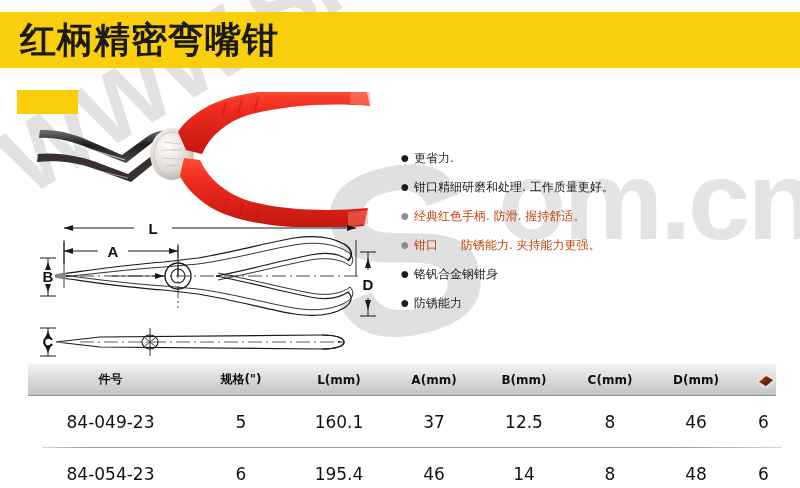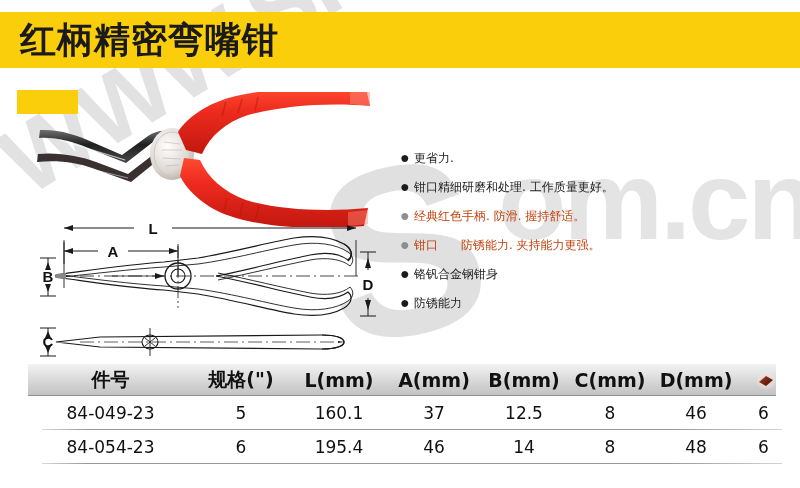--- a/index.html
+++ b/index.html
@@ -149,36 +149,36 @@
     position: absolute; inset: 0;
     display: flex;
     align-items: center;
   }
   .th, .td {
     text-align: center;
     font-size: 17px;
     color: #111;
     font-family: "DejaVu Sans", sans-serif;
   }
-  .th { font-weight: bold; font-size: 19px; }
+  .th { font-weight: bold; font-size: 12px; }
   .td { font-weight: normal; font-size: 17px; letter-spacing: 0px; }
 
   
   .c0 { flex: 0 0 165px; }
   .c1 { flex: 0 0 96px; }
   .c2 { flex: 0 0 100px; }
   .c3 { flex: 0 0 90px; }
   .c4 { flex: 0 0 90px; }
   .c5 { flex: 0 0 82px; }
   .c6 { flex: 0 0 90px; }
   .c7 { flex: 0 0 45px; }
 
   .trow {
     position: relative;
-    height: 34px;
+    height: 52px;
     margin-left: 0;
     width: 800px;
     border-radius: 9px;
   }
   .trow .trow-inner { left: 28px; width: 748px; }
   .row-sep {
     position: absolute;
     left: 42px; right: 18px;
     height: 1px;
     background: linear-gradient(to right, #d9d9d9 0%, #9a9a9a 6%, #9a9a9a 85%, #d4d4d4 100%);

